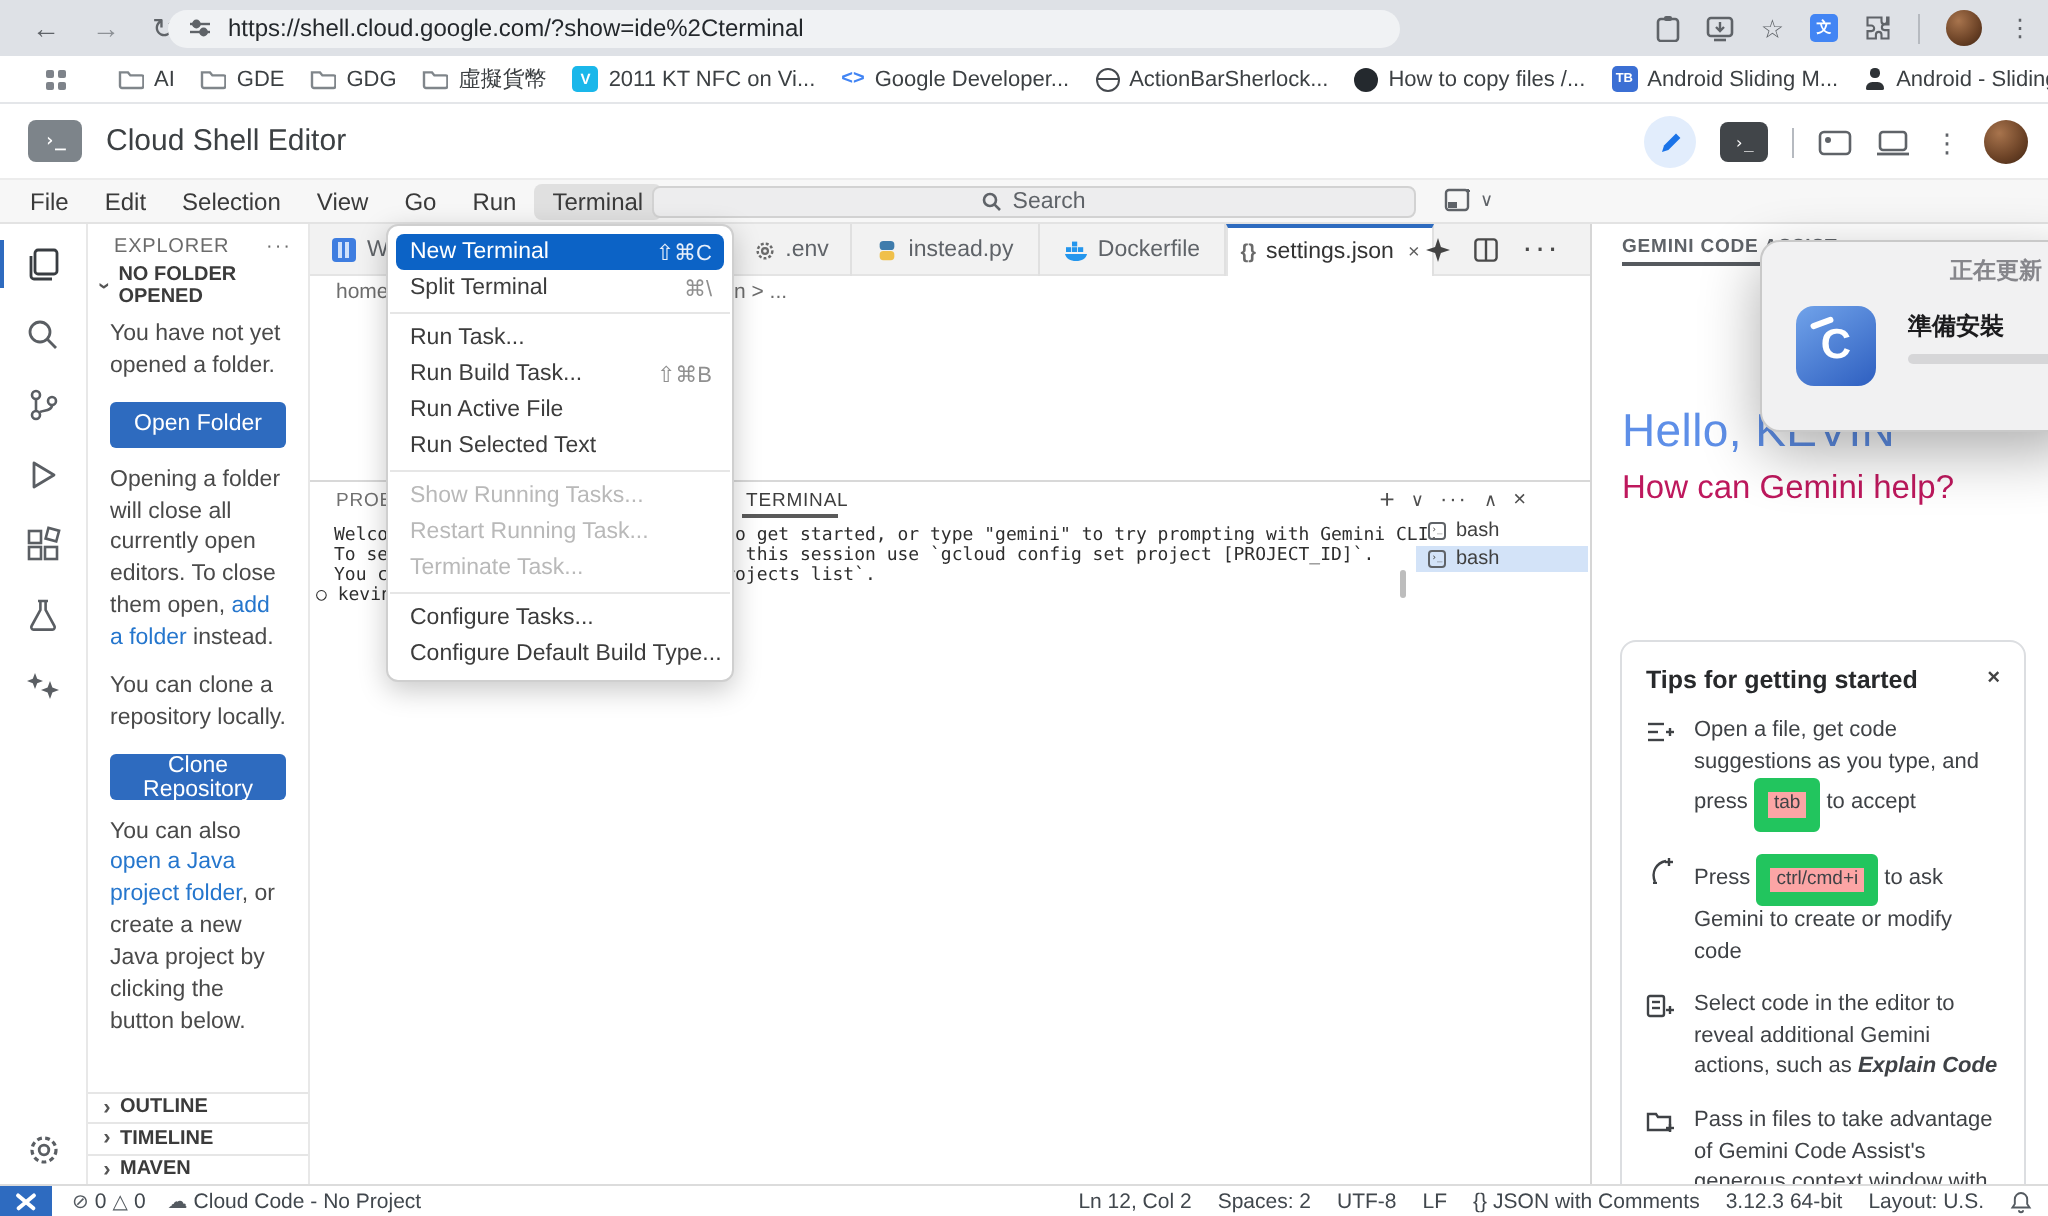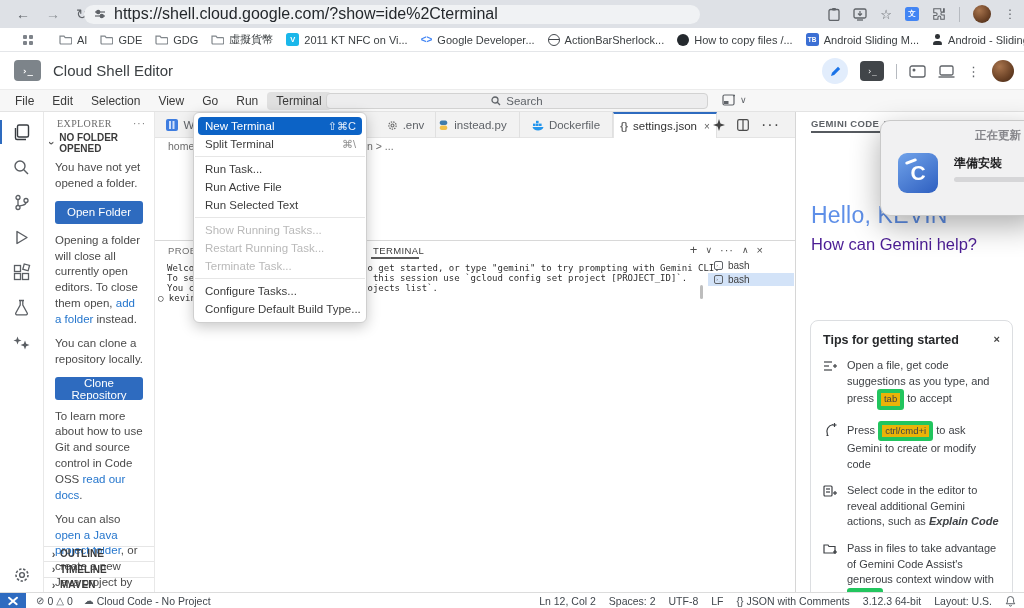--- a/index.html
+++ b/index.html
@@ -4,21 +4,21 @@
 <style>
   * { margin:0; padding:0; box-sizing:border-box; }
   body { font-family:"Liberation Sans", sans-serif; }
   .screen { position:relative; width:1024px; height:608px; background:#fff; overflow:hidden; font-family:"Liberation Sans", sans-serif; }
 
   
   .chrome-top { position:absolute; left:0; top:0; width:1024px; height:28px; background:#dee1e6; display:flex; align-items:center; }
   .nav-ic { color:#5f6368; font-size:14px; margin-left:16px; line-height:1; cursor:default; }
   .nav-ic.fwd { color:#8d9196; }
   .url-pill { position:absolute; left:84px; top:4.5px; width:616px; height:19px; background:#f0f2f4; border-radius:10px; display:flex; align-items:center; padding-left:10px; gap:8px; }
-  .url-text { font-size:16px; color:#24282c; }
+  .url-text { font-size:12px; color:#24282c; }
   .chrome-right { position:absolute; right:8px; top:0; height:28px; display:flex; align-items:center; gap:13px; }
   .vsep { width:1px; height:15px; background:#b6bac0; }
   .avatar { width:18px; height:18px; border-radius:50%; background:radial-gradient(circle at 35% 30%, #a8744d, #6b4226 60%, #3f2413); }
   .dots { color:#5f6368; font-size:12px; letter-spacing:0; }
 
   
   .bm-bar { position:absolute; left:0; top:28px; width:1024px; height:24px; background:#fff; border-bottom:1px solid #e4e6e9; display:flex; align-items:center; padding:0 10px; gap:13px; }
   .bm { display:flex; align-items:center; gap:5px; font-size:11px; color:#3c4043; white-space:nowrap; }
   .site-sq { width:10px; height:10px; border-radius:2px; background:#44484d; }
   .grid-ic { width:10px; height:10px; display:grid; grid-template-columns:4px 4px; grid-template-rows:4px 4px; gap:2px; }
@@ -55,21 +55,21 @@
   
   .workbench { position:absolute; left:0; top:112px; width:1024px; height:480px; background:#fff; }
 
   .activity-bar { position:absolute; left:0; top:0; width:44px; height:480px; border-right:1px solid #e8e8e8; display:flex; flex-direction:column; align-items:center; padding-top:6px; gap:7px; }
   .ab-item { width:40px; height:28px; display:flex; align-items:center; justify-content:center; color:#5a5e63; position:relative; }
   .ab-item.active { color:#383c41; }
   .ab-item.active::before { content:""; position:absolute; left:-2px; top:2px; width:2px; height:24px; background:#2e6bbf; }
   .ab-gear { position:absolute; bottom:8px; left:0; width:44px; display:flex; justify-content:center; color:#5a5e63; }
 
   .explorer { position:absolute; left:44px; top:0; width:111px; height:480px; border-right:1px solid #e8e8e8; font-size:11.5px; color:#4a4a4a; }
-  .ex-head { height:22px; display:flex; align-items:center; padding:0 8px 0 13px; font-size:10px; color:#6b6b6b; letter-spacing:0.4px;font-family:Liberation Serif, serif; }
+  .ex-head { height:22px; display:flex; align-items:center; padding:0 8px 0 13px; font-size:10px; color:#6b6b6b; letter-spacing:0.4px; }
   .ex-head .more { margin-left:auto; letter-spacing:1px; color:#6b6b6b; }
   .ex-section { height:18px; display:flex; align-items:center; gap:3px; padding-left:4px; font-size:10px; font-weight:bold; color:#3b3b3b; }
   .chev { display:inline-block; font-size:11px; color:#555; transform:rotate(90deg); width:9px; text-align:center; }
   .chev.right { transform:none; }
   .ex-body { padding:0 11px; }
   .ex-body p { line-height:1.38; margin:8px 0; }
   .ex-body a { color:#2576cd; text-decoration:none; }
   .blue-btn { display:block; width:100%; height:23px; background:#2e6bbf; border:none; border-radius:3px; color:#fff; font-size:11.5px; font-family:"Liberation Sans",sans-serif; margin:9px 0; }
   .ex-bottom { position:absolute; bottom:0; left:0; width:100%; }
   .ex-row { height:15.5px; border-top:1px solid #e6e6e6; display:flex; align-items:center; gap:2px; padding-left:5px; font-size:10px; font-weight:bold; color:#3b3b3b; }
@@ -111,28 +111,28 @@
   .bash-row { height:13.5px; display:flex; align-items:center; gap:5px; padding-left:6px; font-size:10px; color:#3f3f3f; }
   .bash-row.selected { background:#d3e3f8; }
   .bash-ic { width:9px; height:9px; border:1px solid #5f6368; border-radius:2px; font-family:"DejaVu Sans Mono",monospace; font-size:4.5px; color:#3f3f3f; display:flex; align-items:center; justify-content:center; }
   .pscroll { position:absolute; left:545px; top:44px; width:3px; height:14px; background:#bdbdbd; border-radius:2px; }
 
   
   .gemini { position:absolute; left:795px; top:0; width:229px; height:480px; border-left:1px solid #d6d6d6; background:#fff; }
   .gm-tab { position:absolute; left:15px; top:6px; font-size:9.5px; letter-spacing:0.4px; color:#5f6368; font-weight:bold; white-space:nowrap; }
   .gm-underline { position:absolute; left:15px; top:19px; width:97px; height:2px; background:#565a5f; }
   .gm-greet { position:absolute; left:15px; top:90px; font-size:23px; color:#5e8fe8; letter-spacing:0.2px; white-space:nowrap; }
-  .gm-sub { position:absolute; left:15px; top:123px; font-size:16.5px; color:#4c1d95; }
+  .gm-sub { position:absolute; left:15px; top:123px; font-size:16.5px; color:#be185d; }
   .tips { position:absolute; left:14px; top:208px; width:203px; border:1px solid #dcdee1; border-radius:8px; background:#fff; padding:12px 12px 10px 12px; }
   .tips-head { display:flex; font-size:12.5px; font-weight:bold; color:#27292b; }
   .tips-head .x { margin-left:auto; color:#444; font-size:11px; }
   .tip { display:flex; gap:8px; margin-top:11px; }
   .tip-ic { flex:0 0 16px; color:#3f4246; padding-top:1px; }
   .tip-tx { font-size:11px; line-height:1.42; color:#3f4246; }
-  .kbd { display:inline-block; font-size:9.5px; background:#eab308; border:4px solid #22c55e; border-radius:3px; padding:0 3px; line-height:1.3; color:#3f4246; }
+  .kbd { display:inline-block; font-size:9.5px; background:#fca5a5; border:7px solid #22c55e; border-radius:3px; padding:0 3px; line-height:1.3; color:#3f4246; }
   .tip-tx b i { font-size:11px; }
 
   
   .updater { position:absolute; left:880px; top:120px; width:160px; height:96px; background:#f1f1f2; border:1px solid #c9c9c9; border-radius:10px; box-shadow:0 10px 30px rgba(0,0,0,0.32); z-index:60; }
   .up-title { position:absolute; left:94px; top:7px; font-size:11.5px; font-weight:bold; color:#86868b; white-space:nowrap; }
   .up-icon { position:absolute; left:17px; top:32px; width:40px; height:40px; border-radius:9px; background:linear-gradient(145deg,#71a3ea,#2e5fc0); color:#fff; font-size:21px; font-weight:bold; display:flex; align-items:center; justify-content:center; }
   .up-icon::before { content:""; position:absolute; left:7px; top:7px; width:12px; height:3px; border-radius:2px; background:#fff; transform:rotate(-20deg); }
   .up-status { position:absolute; left:73px; top:34px; font-size:12px; font-weight:bold; color:#1c1c1e; white-space:nowrap; }
   .up-progress { position:absolute; left:73px; top:56px; width:100px; height:5px; border-radius:2.5px; background:#d6d6d8; }
 
@@ -391,21 +391,20 @@
       <div class="ex-section">
         <span class="chev">›</span>
         <span>NO FOLDER OPENED</span>
       </div>
       <div class="ex-body">
         <p>You have not yet opened a folder.</p>
         <button class="blue-btn">Open Folder</button>
         <p><span>Opening a folder will close all currently open editors. To close them open, </span><a href="#">add a folder</a><span> instead.</span></p>
         <p>You can clone a repository locally.</p>
         <button class="blue-btn">Clone Repository</button>
-        <p><span>To learn more about how to use Git and source control in Code OSS </span><a href="#">read our docs</a><span>.</span></p>
         <p><span>You can also </span><a href="#">open a Java project folder</a><span>, or create a new Java project by clicking the button below.</span></p>
 
       </div>
       <div class="ex-bottom">
         <div class="ex-row">
             <span class="chev right">›</span>
             <span>OUTLINE</span>
           </div>
         <div class="ex-row">
             <span class="chev right">›</span>
@@ -417,21 +416,21 @@
           </div>
       </div>
     </div>
 
     <div class="editor-col">
       <div class="tabstrip">
         <div class="tab" style="left:0;width:58px;">
           <span class="we-ic"></span>
           <span>We</span>
         </div>
-        <div class="tab" style="left:221px;width:60px;">
+        <div class="tab" style="left:211px;width:60px;">
           <svg width="11" height="11" viewBox="0 0 18 18">
               <circle cx="9" cy="9" r="6" fill="none" stroke="#6a6a6a" stroke-width="2" stroke-dasharray="2.4 1.7"></circle>
               <circle cx="9" cy="9" r="2.4" fill="none" stroke="#6a6a6a" stroke-width="1.8"></circle>
             </svg>
           <span>.env</span>
         </div>
         <div class="tab" style="left:271px;width:94px;">
           <svg width="11" height="11" viewBox="0 0 12 12">
               <rect x="2" y="0.5" width="8" height="5" rx="2" fill="#3f7cac"></rect>
               <rect x="2" y="6" width="8" height="5" rx="2" fill="#f0c04a"></rect>
@@ -575,20 +574,24 @@
     </div>
     <div class="ctx-item">
       <span>Split Terminal</span>
       <span class="sc">⌘\</span>
     </div>
     <div class="ctx-sep"></div>
     <div class="ctx-item">
       <span>Run Task...</span>
     </div>
     <div class="ctx-item">
+      <span>Run Build Task...</span>
+      <span class="sc">⇧⌘B</span>
+    </div>
+    <div class="ctx-item">
       <span>Run Active File</span>
     </div>
     <div class="ctx-item">
       <span>Run Selected Text</span>
     </div>
     <div class="ctx-sep"></div>
     <div class="ctx-item dis">
       <span>Show Running Tasks...</span>
     </div>
     <div class="ctx-item dis">

